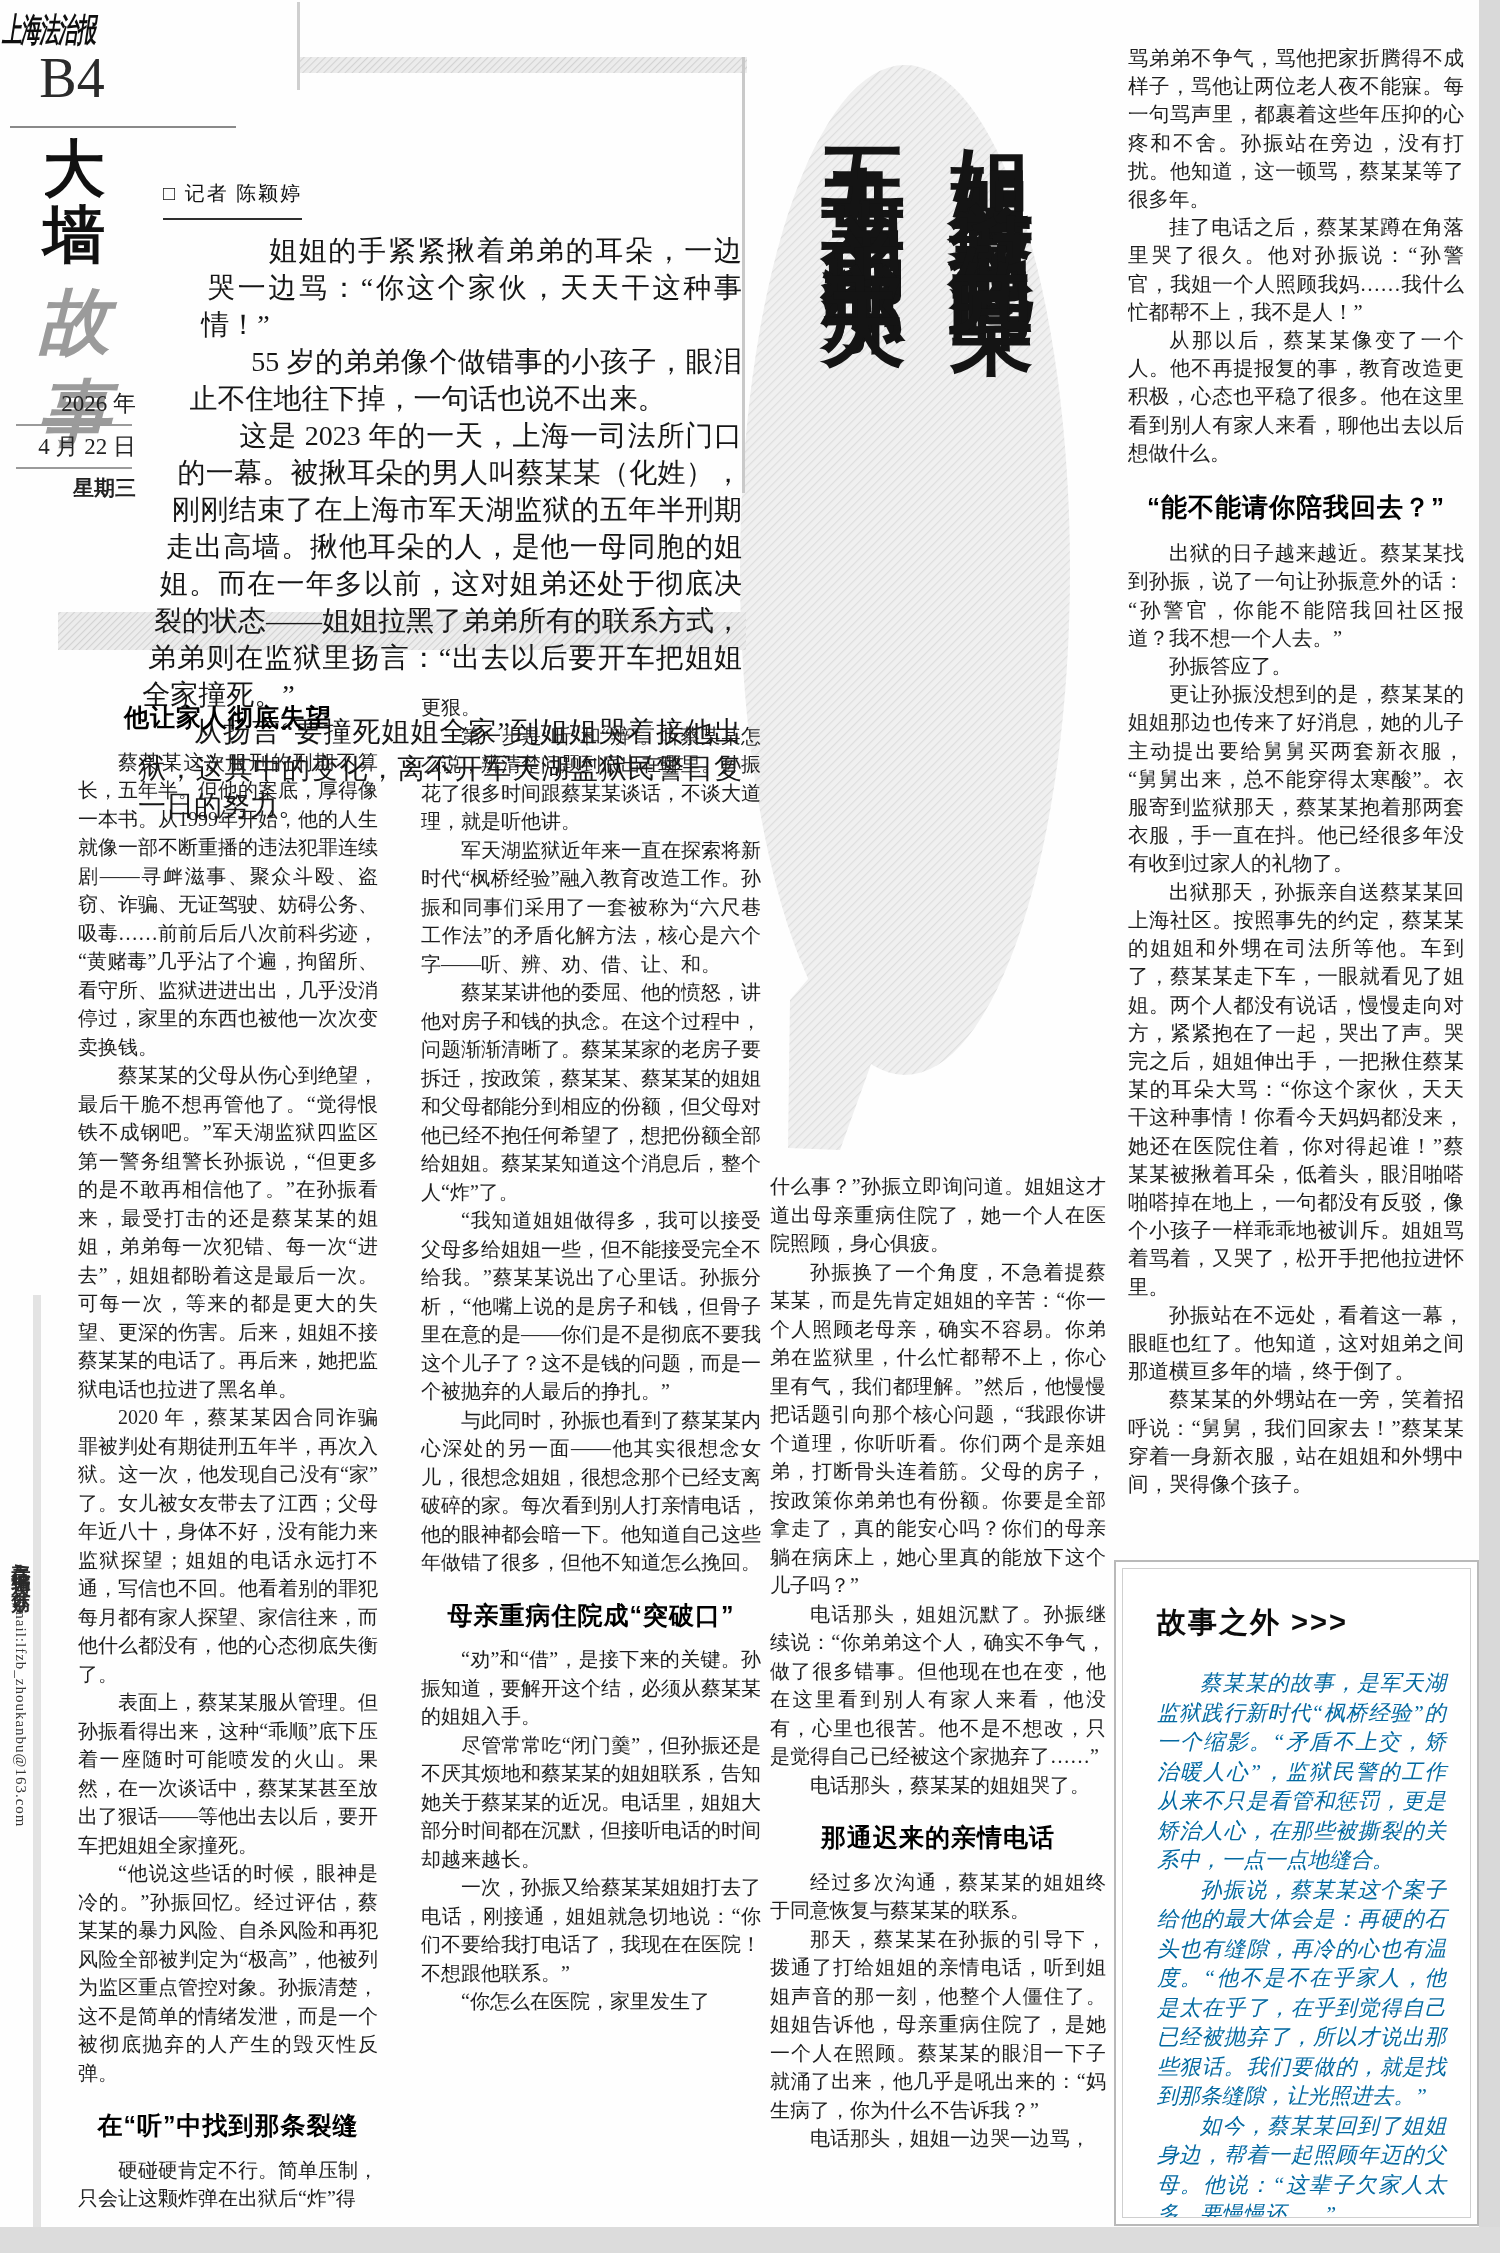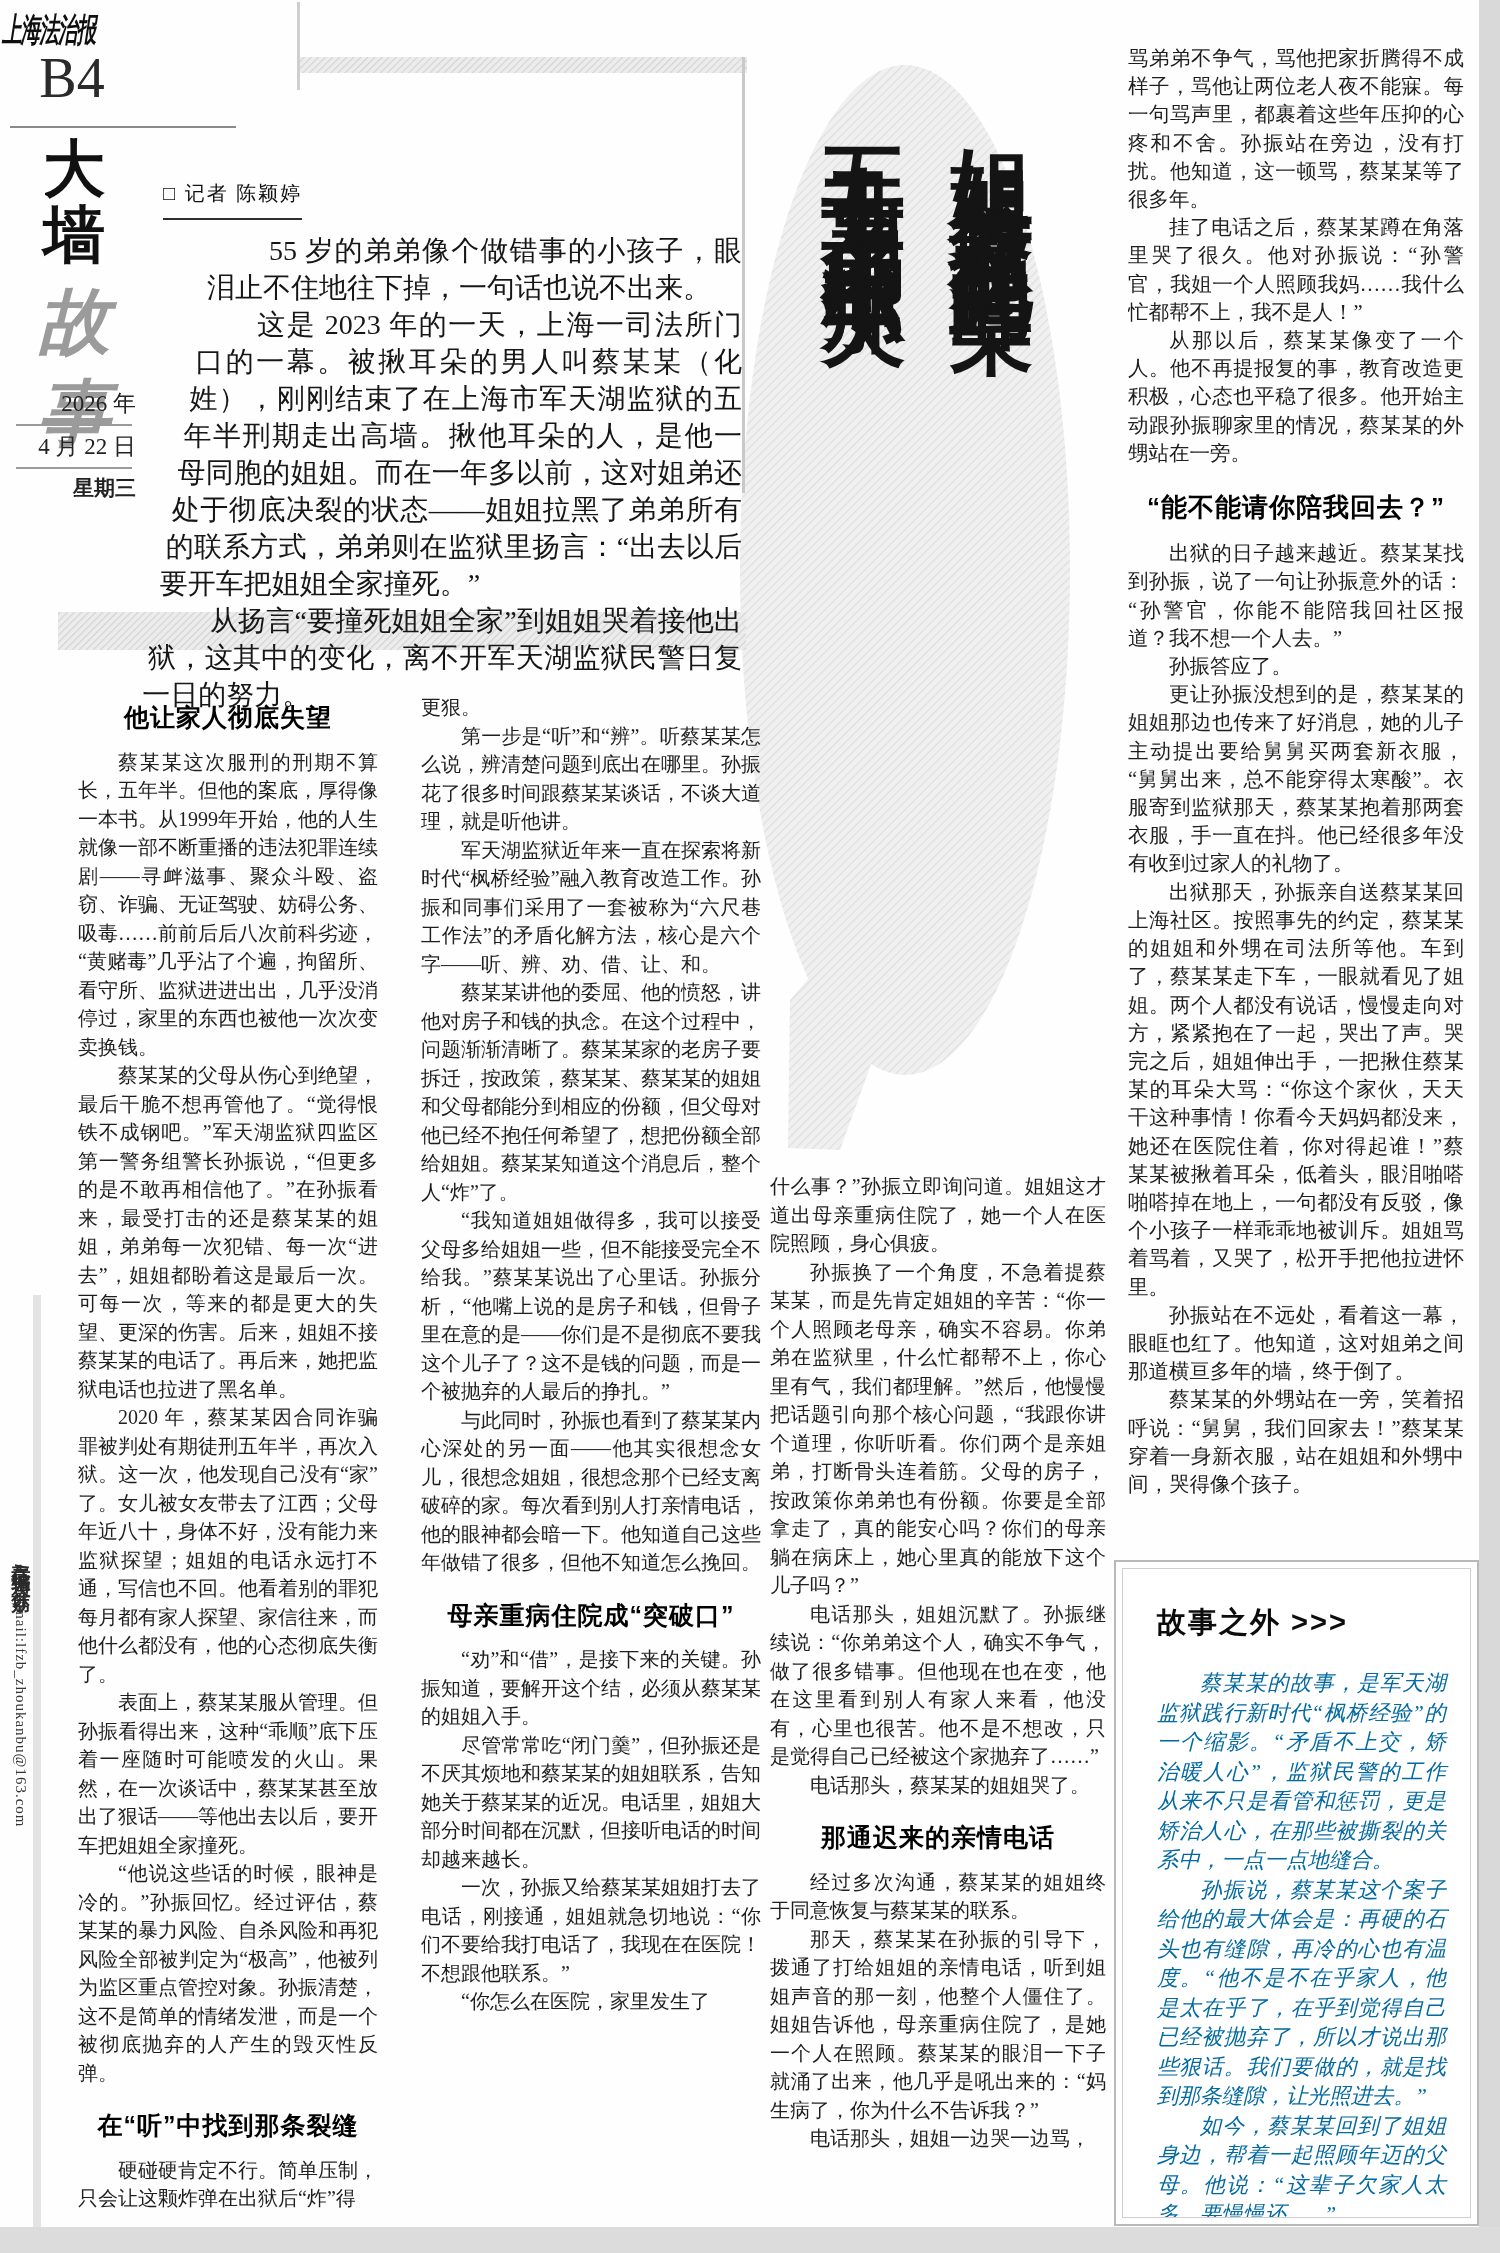--- a/index.html
+++ b/index.html
@@ -115,20 +115,21 @@
   </div>
   <div class="credits">
     <span class="ed">责任编辑/徐荔</span>
     <span class="em">E-mail:lfzb_zhoukanbu@163.com</span>
   </div>
 
   <div class="byline">□ 记者 陈颖婷</div>
   <div class="intro">
     <div class="diag"></div>
     <div>
+        <p>姐姐的手紧紧揪着弟弟的耳朵，一边哭一边骂：“你这个家伙，天天干这种事情！”</p>
         <p>55 岁的弟弟像个做错事的小孩子，眼泪止不住地往下掉，一句话也说不出来。</p>
         <p>这是 2023 年的一天，上海一司法所门口的一幕。被揪耳朵的男人叫蔡某某（化姓），刚刚结束了在上海市军天湖监狱的五年半刑期走出高墙。揪他耳朵的人，是他一母同胞的姐姐。而在一年多以前，这对姐弟还处于彻底决裂的状态——姐姐拉黑了弟弟所有的联系方式，弟弟则在监狱里扬言：“出去以后要开车把姐姐全家撞死。”</p>
         <p>从扬言“要撞死姐姐全家”到姐姐哭着接他出狱，这其中的变化，离不开军天湖监狱民警日复一日的努力。</p>
       </div>
   </div>
 
   <div class="headline">
     <div>姐姐哭着揪起他的耳朵</div>
     <div>五十五岁弟弟出狱那天</div>
   </div>
@@ -162,21 +163,21 @@
       <p>电话那头，姐姐沉默了。孙振继续说：“你弟弟这个人，确实不争气，做了很多错事。但他现在也在变，他在这里看到别人有家人来看，他没有，心里也很苦。他不是不想改，只是觉得自己已经被这个家抛弃了……”</p>
       <p>电话那头，蔡某某的姐姐哭了。</p>
       <h3>那通迟来的亲情电话</h3>
       <p>经过多次沟通，蔡某某的姐姐终于同意恢复与蔡某某的联系。</p>
       <p>那天，蔡某某在孙振的引导下，拨通了打给姐姐的亲情电话，听到姐姐声音的那一刻，他整个人僵住了。姐姐告诉他，母亲重病住院了，是她一个人在照顾。蔡某某的眼泪一下子就涌了出来，他几乎是吼出来的：“妈生病了，你为什么不告诉我？”</p>
       <p>电话那头，姐姐一边哭一边骂，</p>
     </div>
   <div id="sidebar" class="col">
       <p class="noind">骂弟弟不争气，骂他把家折腾得不成样子，骂他让两位老人夜不能寐。每一句骂声里，都裹着这些年压抑的心疼和不舍。孙振站在旁边，没有打扰。他知道，这一顿骂，蔡某某等了很多年。</p>
       <p>挂了电话之后，蔡某某蹲在角落里哭了很久。他对孙振说：“孙警官，我姐一个人照顾我妈……我什么忙都帮不上，我不是人！”</p>
-      <p>从那以后，蔡某某像变了一个人。他不再提报复的事，教育改造更积极，心态也平稳了很多。他开始主动跟孙振聊家里的情况，蔡某某的外甥站在一旁。</p>
+      <p>从那以后，蔡某某像变了一个人。他不再提报复的事，教育改造更积极，心态也平稳了很多。他在这里看到别人有家人来看，聊他出去以后想做什么。</p>
       <h3>“能不能请你陪我回去？”</h3>
       <p>出狱的日子越来越近。蔡某某找到孙振，说了一句让孙振意外的话：“孙警官，你能不能陪我回社区报道？我不想一个人去。”</p>
       <p>孙振答应了。</p>
       <p>更让孙振没想到的是，蔡某某的姐姐那边也传来了好消息，她的儿子主动提出要给舅舅买两套新衣服，“舅舅出来，总不能穿得太寒酸”。衣服寄到监狱那天，蔡某某抱着那两套衣服，手一直在抖。他已经很多年没有收到过家人的礼物了。</p>
       <p>出狱那天，孙振亲自送蔡某某回上海社区。按照事先的约定，蔡某某的姐姐和外甥在司法所等他。车到了，蔡某某走下车，一眼就看见了姐姐。两个人都没有说话，慢慢走向对方，紧紧抱在了一起，哭出了声。哭完之后，姐姐伸出手，一把揪住蔡某某的耳朵大骂：“你这个家伙，天天干这种事情！你看今天妈妈都没来，她还在医院住着，你对得起谁！”蔡某某被揪着耳朵，低着头，眼泪啪嗒啪嗒掉在地上，一句都没有反驳，像个小孩子一样乖乖地被训斥。姐姐骂着骂着，又哭了，松开手把他拉进怀里。</p>
       <p>孙振站在不远处，看着这一幕，眼眶也红了。他知道，这对姐弟之间那道横亘多年的墙，终于倒了。</p>
       <p>蔡某某的外甥站在一旁，笑着招呼说：“舅舅，我们回家去！”蔡某某穿着一身新衣服，站在姐姐和外甥中间，哭得像个孩子。</p>
     </div>
 
   <div class="storybox">

